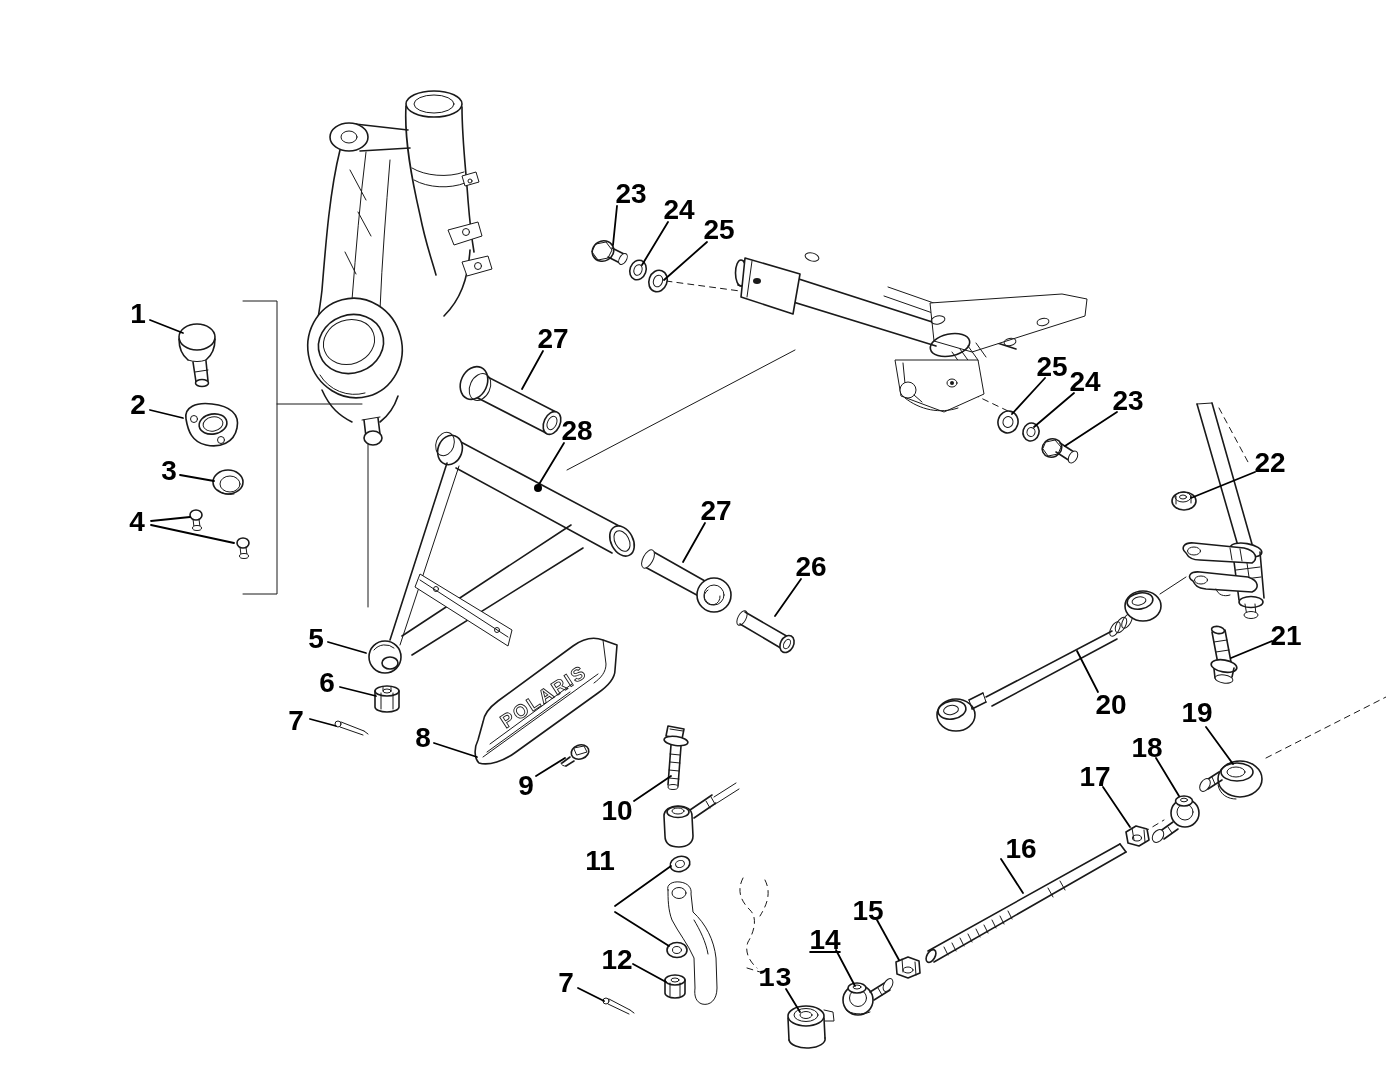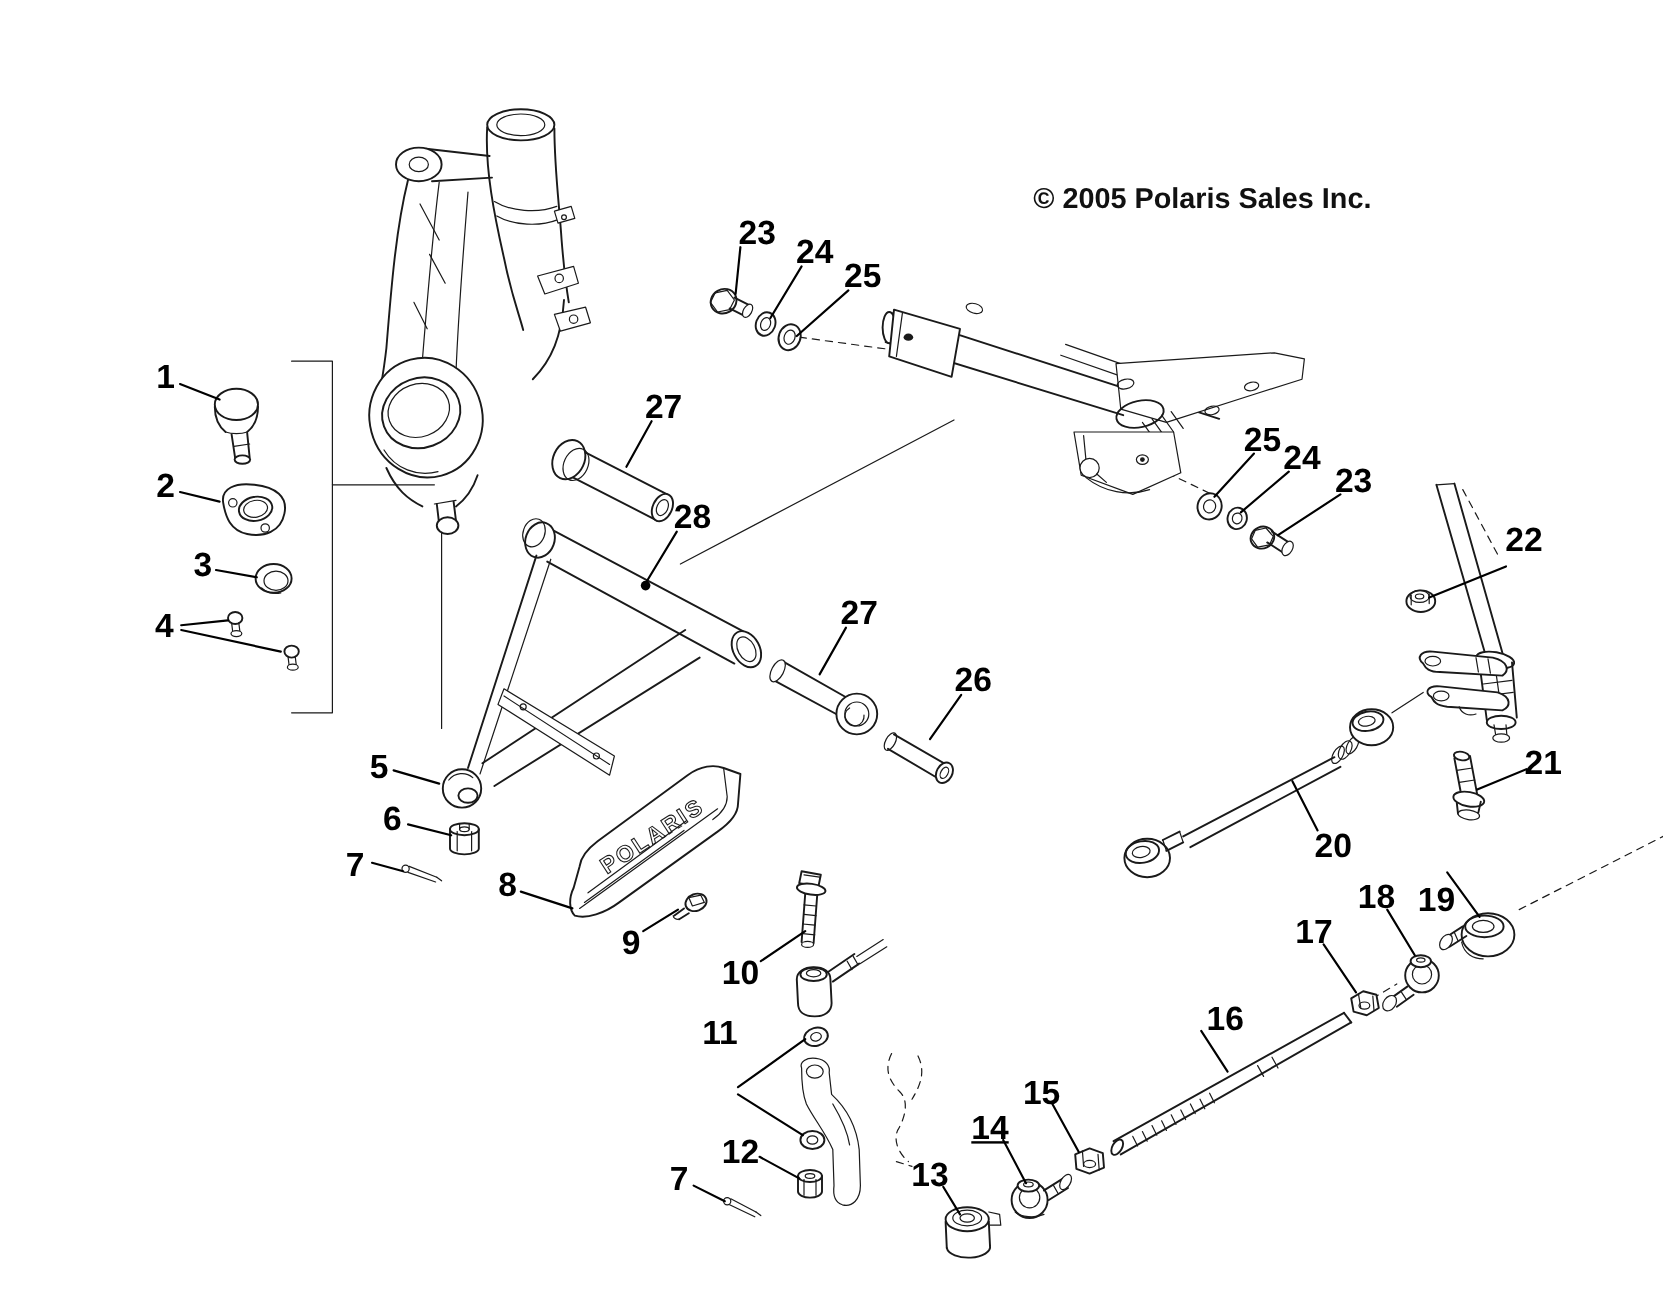--- a/index.html
+++ b/index.html
@@ -451,46 +451,45 @@
         <line x1="1074" y1="393" x2="1034" y2="427" class="leader"></line>
         <line x1="1117" y1="412" x2="1065" y2="446" class="leader"></line>
         <line x1="801" y1="579" x2="775" y2="616" class="leader"></line>
         <line x1="543" y1="351" x2="522" y2="389" class="leader"></line>
         <line x1="705" y1="523" x2="683" y2="562" class="leader"></line>
         <line x1="564" y1="443" x2="538" y2="486" class="leader"></line>
         <circle cx="538" cy="488" r="4" fill="#000"></circle>
       </g>
   </svg>
 
-  <div class="copyright" style="left:861px;top:152px;">© 2005 Polaris Sales Inc.</div>
 
   <div id="callout-layer">
       <div class="callout" style="left: 138px; top: 314px;">1</div>
       <div class="callout" style="left: 138px; top: 405px;">2</div>
       <div class="callout" style="left: 169px; top: 471px;">3</div>
       <div class="callout" style="left: 137px; top: 522px;">4</div>
       <div class="callout" style="left: 316px; top: 639px;">5</div>
       <div class="callout" style="left: 327px; top: 683px;">6</div>
       <div class="callout" style="left: 296px; top: 721px;">7</div>
       <div class="callout" style="left: 423px; top: 738px;">8</div>
       <div class="callout" style="left: 526px; top: 786px;">9</div>
       <div class="callout" style="left: 617px; top: 811px;">10</div>
       <div class="callout" style="left: 600px; top: 861px;">11</div>
       <div class="callout" style="left: 617px; top: 960px;">12</div>
       <div class="callout" style="left: 566px; top: 983px;">7</div>
-      <div class="callout" style="left: 775px; top: 979px;">13</div>
+      <div class="callout" style="left: 775px; top: 979px; font-family: Liberation Mono, monospace;">13</div>
       <div class="callout" style="left: 825px; top: 940px; text-decoration: underline;">14</div>
       <div class="callout" style="left: 868px; top: 911px;">15</div>
       <div class="callout" style="left: 993px; top: 849px; margin-left: 28px;">16</div>
       <div class="callout" style="left: 1095px; top: 777px;">17</div>
       <div class="callout" style="left: 1147px; top: 748px;">18</div>
-      <div class="callout" style="left: 1197px; top: 750px; text-align: right;">19</div>
+      <div class="callout" style="left: 1197px; top: 713px; text-align: right;">19</div>
       <div class="callout" style="left: 1111px; top: 705px;">20</div>
       <div class="callout" style="left: 1286px; top: 636px;">21</div>
-      <div class="callout" style="left: 1270px; top: 450px;">22</div>
+      <div class="callout" style="left: 1270px; top: 463px;">22</div>
       <div class="callout" style="left: 631px; top: 194px;">23</div>
       <div class="callout" style="left: 679px; top: 210px;">24</div>
       <div class="callout" style="left: 719px; top: 230px;">25</div>
       <div class="callout" style="left: 1052px; top: 367px;">25</div>
       <div class="callout" style="left: 1085px; top: 382px;">24</div>
       <div class="callout" style="left: 1128px; top: 401px;">23</div>
       <div class="callout" style="left: 811px; top: 567px; text-align: center;">26</div>
       <div class="callout" style="left: 553px; top: 339px;">27</div>
       <div class="callout" style="left: 716px; top: 511px;">27</div>
       <div class="callout" style="left: 577px; top: 431px;">28</div>

